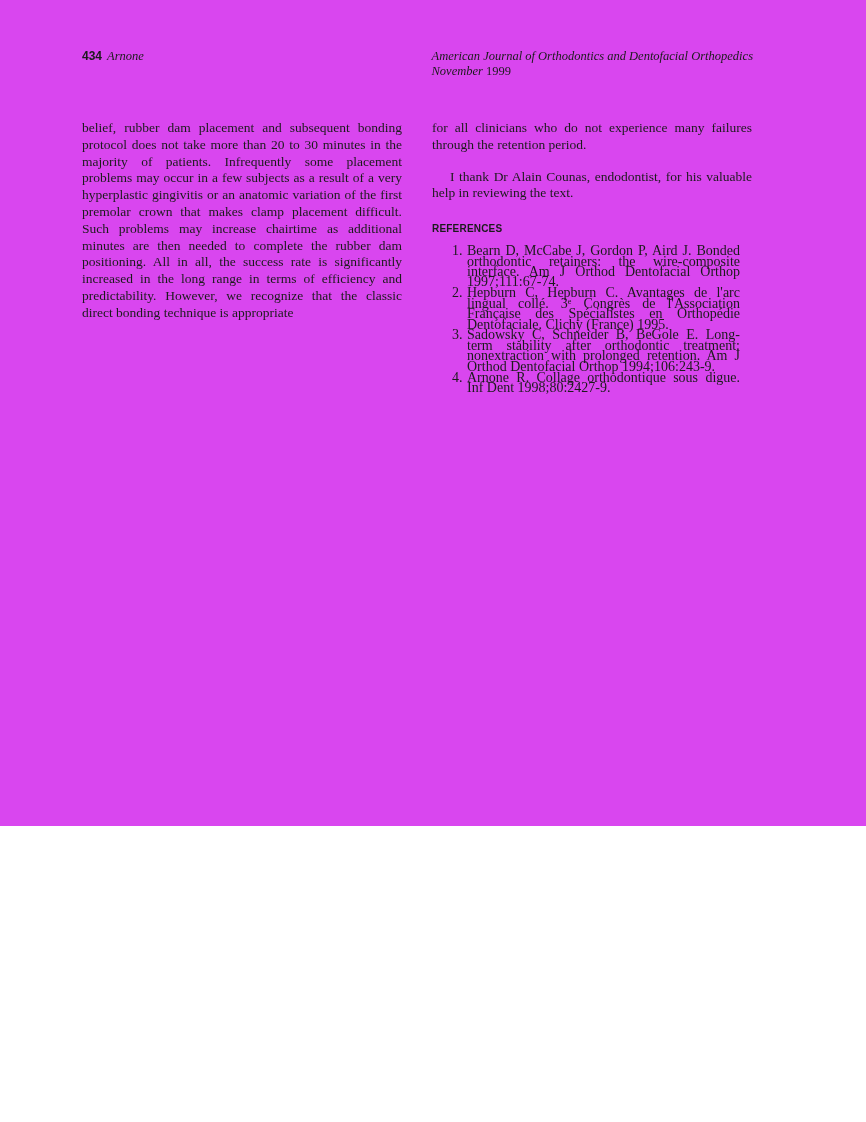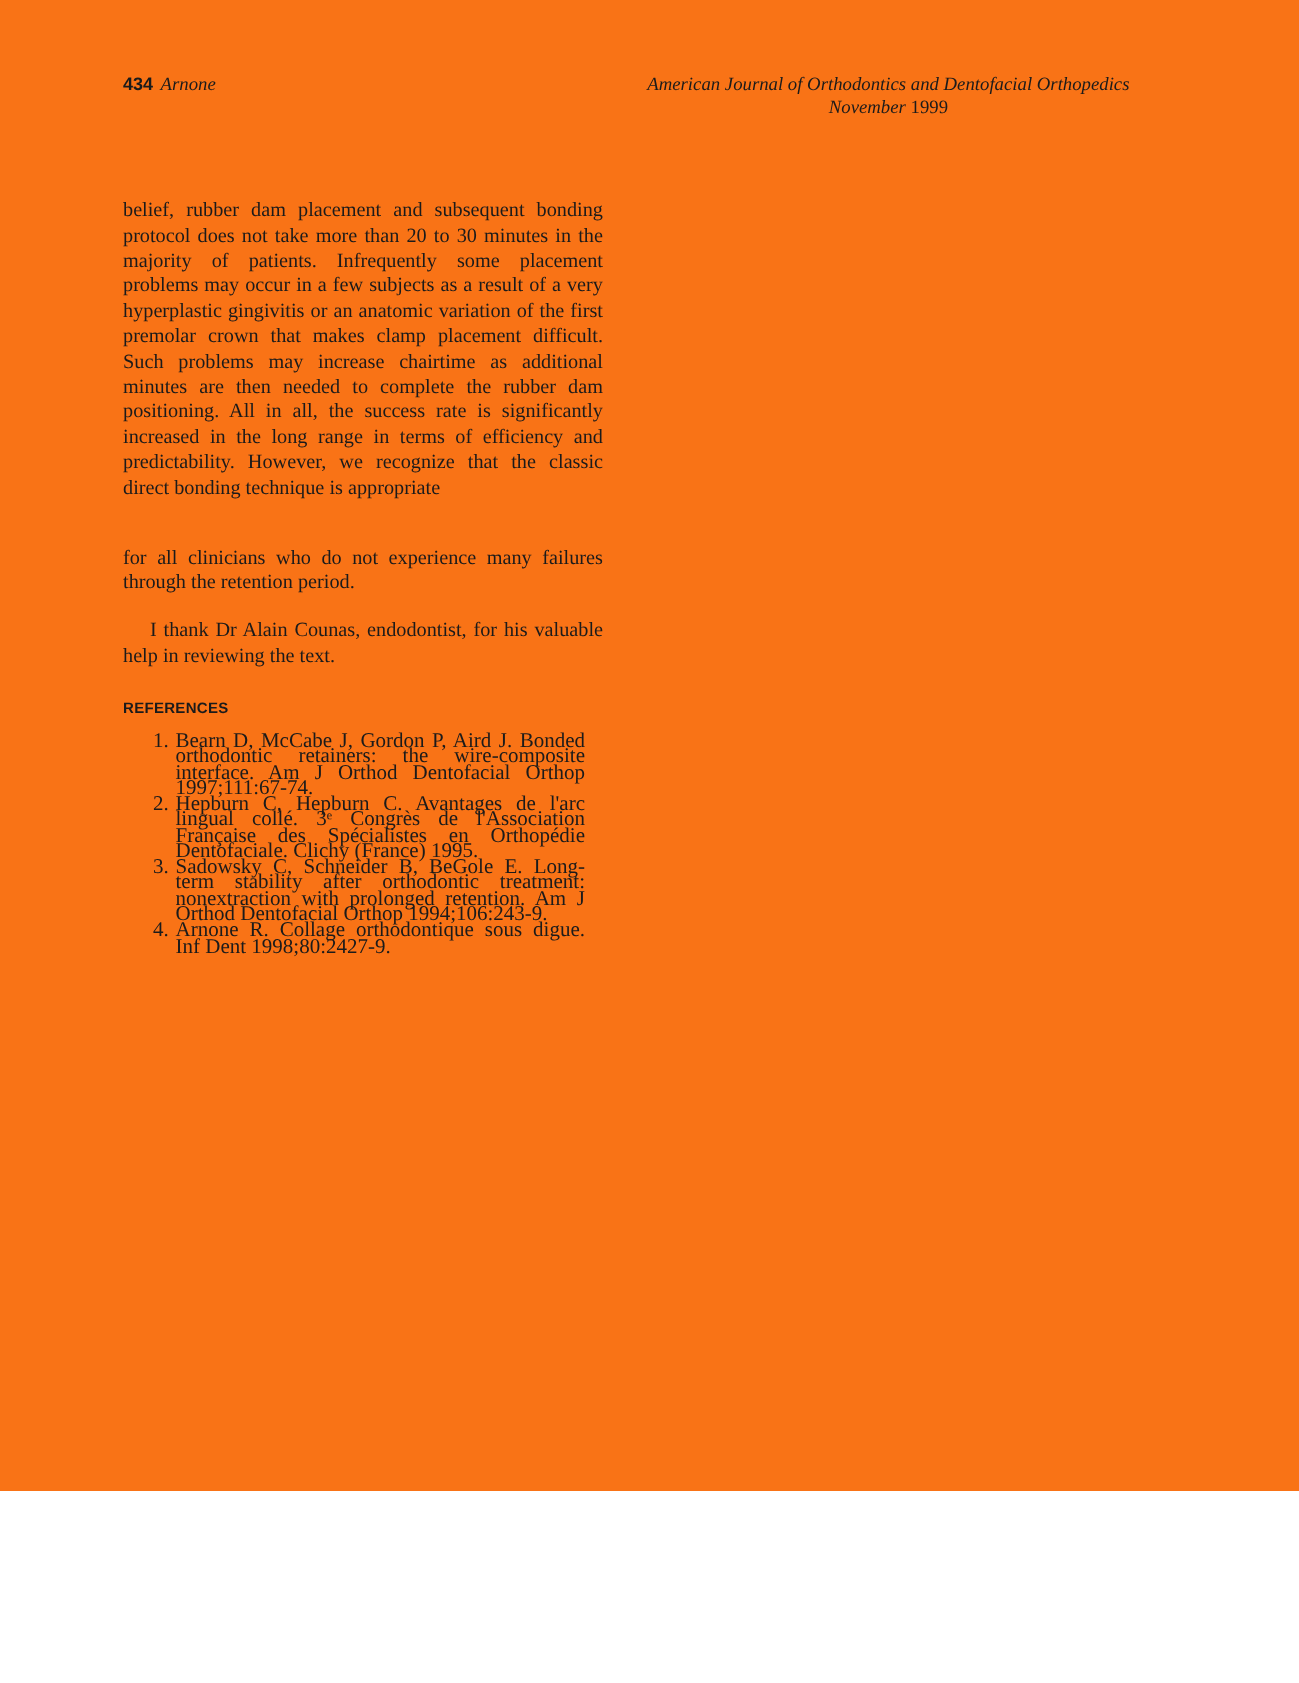--- a/index.html
+++ b/index.html
@@ -3,22 +3,22 @@
 <meta charset="utf-8">
 <style>
   html, body {
     margin: 0;
     padding: 0;
     background: #ffffff;
   }
   .page {
     position: relative;
     width: 866px;
-    height: 994px;
-    background: #f97316;
+    height: 826px;
+    background: #d946ef;
     font-family: "Liberation Serif", serif;
     color: #1b1b1b;
     overflow: hidden;
   }
   .running-head {
     position: absolute;
     top: 49px;
     left: 82px;
     width: 671px;
     display: flex;
@@ -33,41 +33,40 @@
     font-family: "Liberation Sans", sans-serif;
     font-weight: bold;
     font-size: 12px;
     font-style: normal;
     margin-right: 5px;
   }
   .head-left .author {
     font-style: italic;
   }
   .head-right {
-    text-align: center;
+    text-align: left;
     font-size: 12.5px;
     line-height: 15px;
   }
   .head-right .journal {
     font-style: italic;
   }
   .head-right .issue-line .month {
     font-style: italic;
   }
   .head-right .issue-line .year {
     font-style: normal;
   }
   .columns {
     position: absolute;
-    top: 132px;
+    top: 120px;
     left: 82px;
     width: 671px;
     display: flex;
     gap: 30px;
-    flex-direction: column;
   }
   .col {
     width: 320px;
   }
   .body-text {
     font-size: 13.5px;
     line-height: 16.8px;
     text-align: justify;
     margin: 0;
   }

